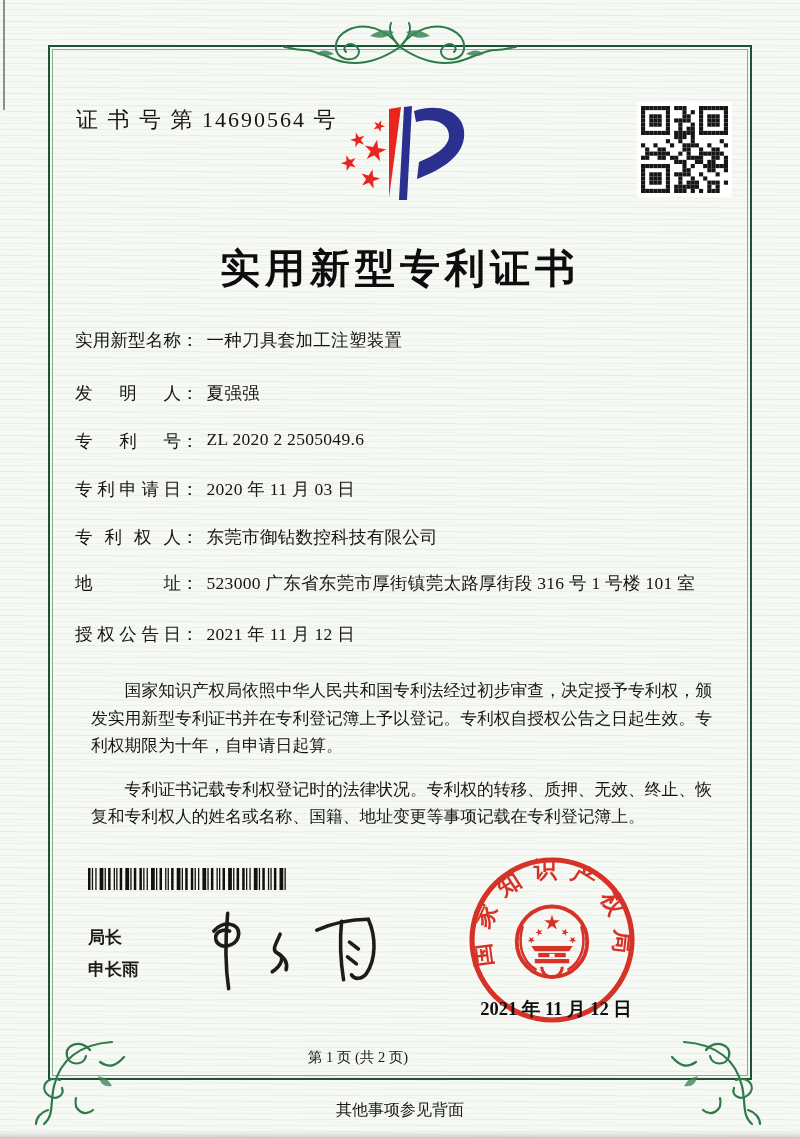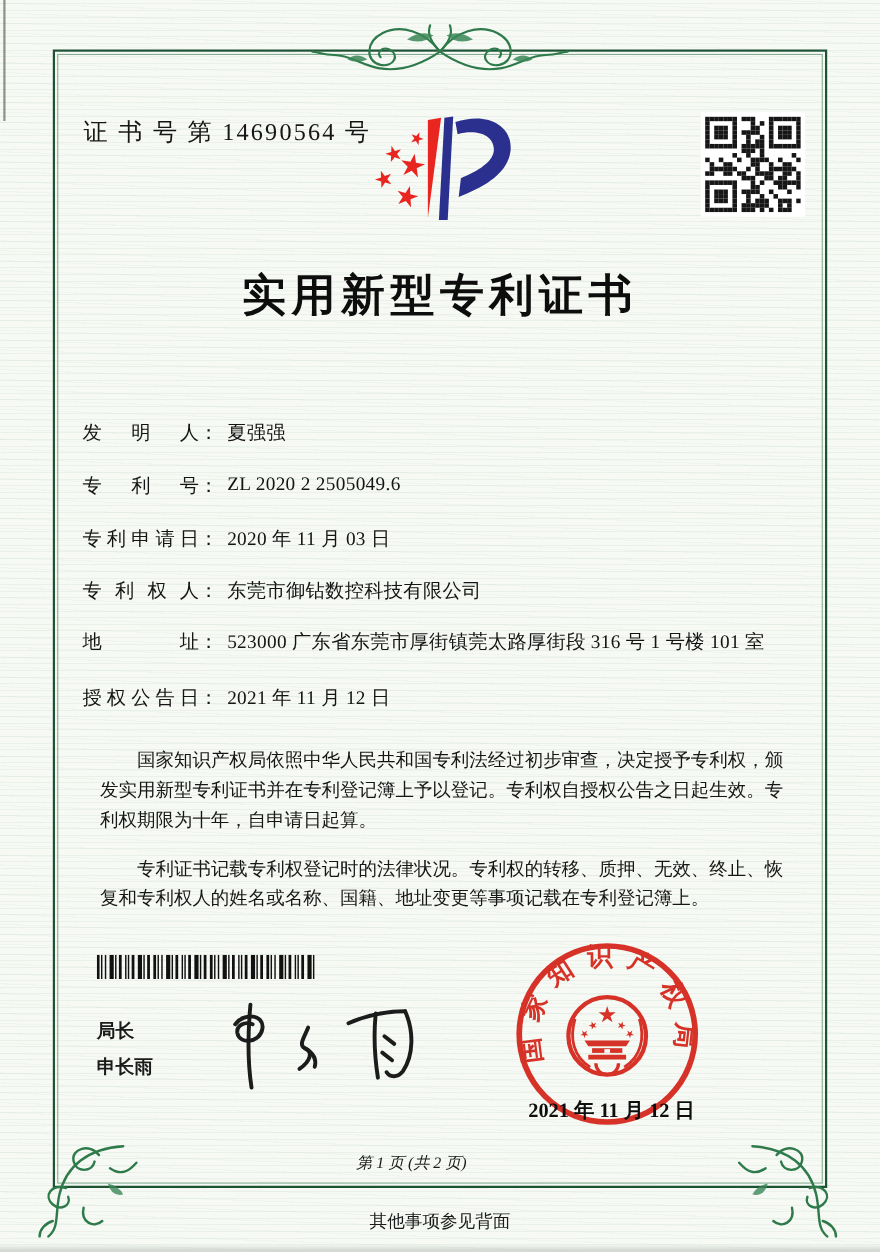--- a/index.html
+++ b/index.html
@@ -44,21 +44,21 @@
   .legal{position:absolute;left:75px;top:661px;width:654px;font-size:16.8px;line-height:27.5px;color:#161616;}
   .legal p{margin:16px;text-indent:2em;}
   
   .barcode{position:absolute;left:88px;top:868px;width:202px;height:22px;}
   .signer-title{position:absolute;left:88px;top:926px;font-size:17px;font-weight:700;font-family:"Liberation Sans","DejaVu Sans",sans-serif;}
   .signer-name{position:absolute;left:88px;top:958px;font-size:17px;font-weight:700;font-family:"Liberation Sans","DejaVu Sans",sans-serif;}
   .signature{position:absolute;left:192px;top:900px;width:208px;height:98px;}
   .seal{position:absolute;left:466px;top:854px;width:172px;height:172px;opacity:.95;}
   .seal-date{position:absolute;left:470px;top:996px;width:172px;text-align:center;
              font-size:18.5px;font-weight:600;color:#0e0e0e;z-index:5;}
-  .page-indicator{position:absolute;left:16px;width:716px;top:1048px;text-align:center;font-size:14.5px;color:#1a1a1a;font-style:italic;}
+  .page-indicator{position:absolute;left:0;width:716px;top:1048px;text-align:center;font-size:14.5px;color:#1a1a1a;}
   .back-note{position:absolute;left:0;width:800px;top:1100px;text-align:center;font-size:16px;color:#1a1a1a;}
 </style>
 </head>
 <body>
 
 <div id="paper">
 
   <div class="photo-edge-left"></div>
   <div class="photo-edge-bottom"></div>
 
@@ -354,20 +354,23 @@
         <rect x="48" y="80" width="4" height="4" fill="#161616"></rect>
         <rect x="56" y="80" width="4" height="4" fill="#161616"></rect>
         <rect x="64" y="80" width="4" height="4" fill="#161616"></rect>
         <rect x="68" y="80" width="4" height="4" fill="#161616"></rect>
         <rect x="72" y="80" width="4" height="4" fill="#161616"></rect>
       </svg>
   </div>
 
   <div class="title">实用新型专利证书</div>
 
+  <div class="row r0">
+    <span class="lbl">实用新型名称</span><span class="colon">：</span><span class="val">一种刀具套加工注塑装置</span>
+  </div>
   <div class="row r1">
     <span class="lbl">发明人</span><span class="colon">：</span><span class="val">夏强强</span>
   </div>
   <div class="row r2">
     <span class="lbl">专利号</span><span class="colon">：</span><span class="val">ZL 2020 2 2505049.6</span>
   </div>
   <div class="row r3">
     <span class="lbl">专利申请日</span><span class="colon">：</span><span class="val">2020 年 11 月 03 日</span>
   </div>
   <div class="row r4">

